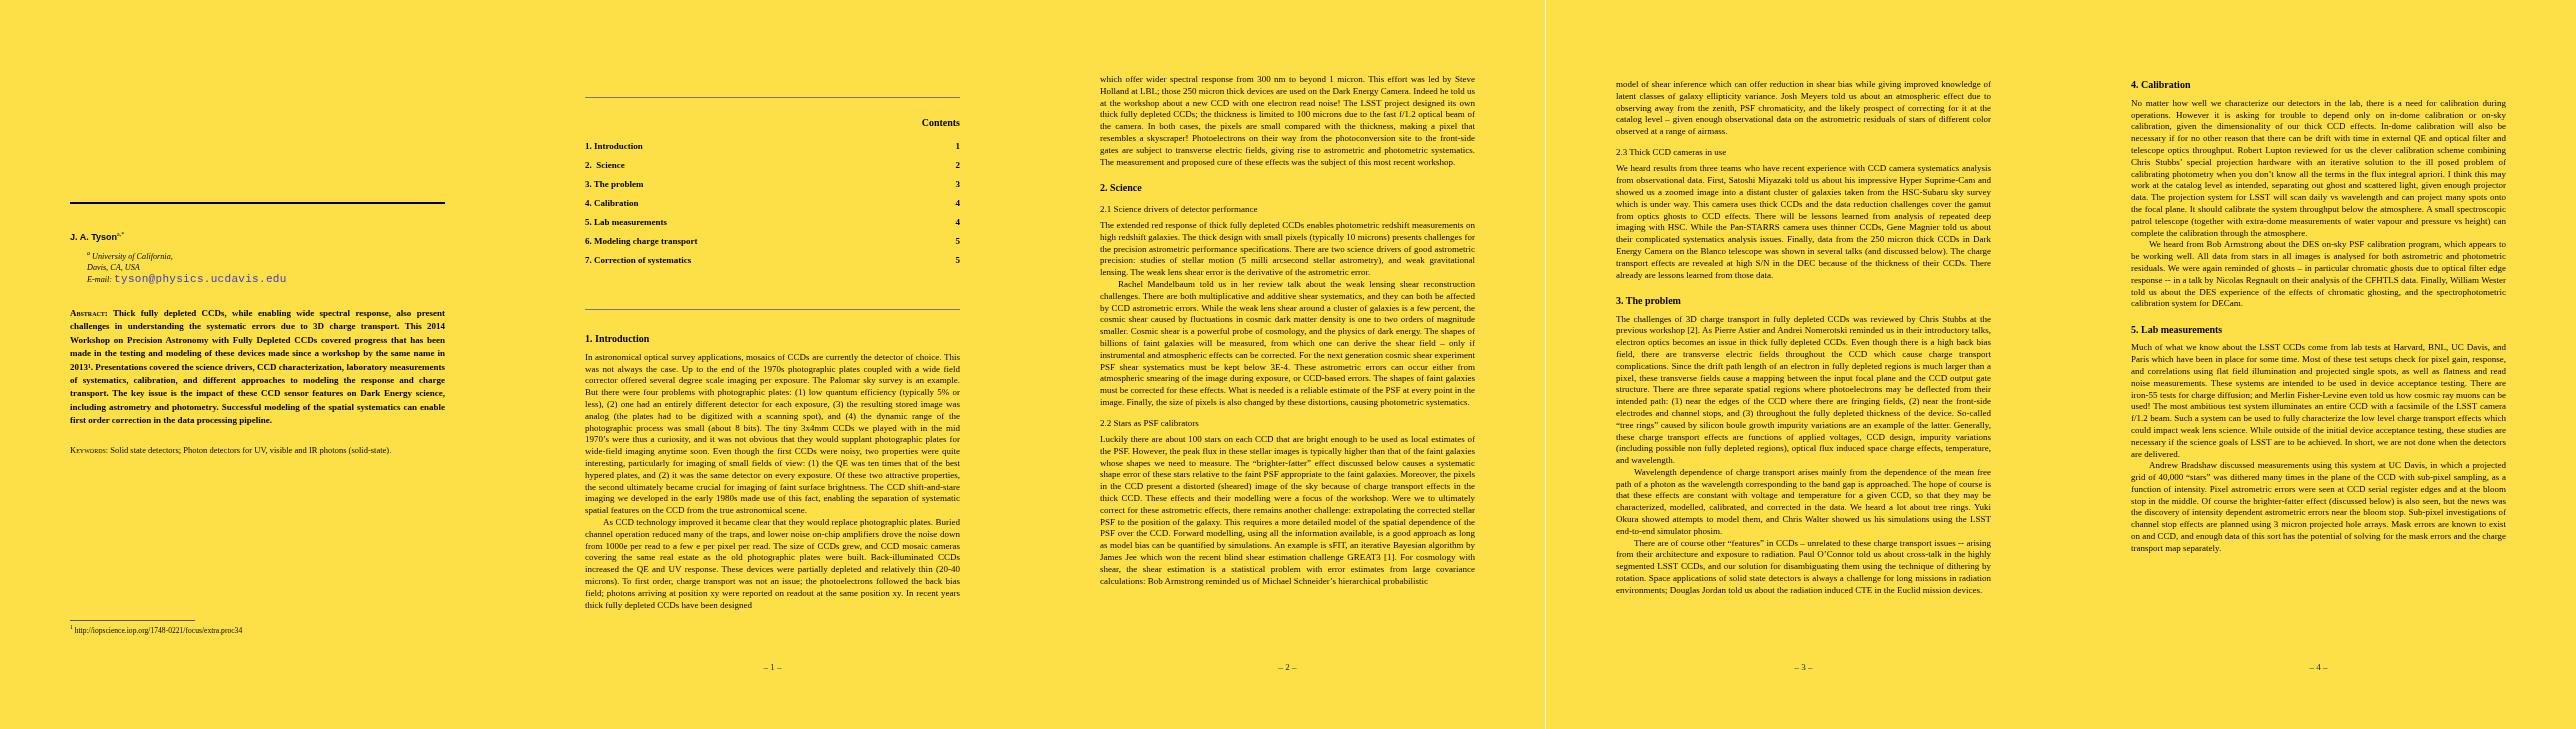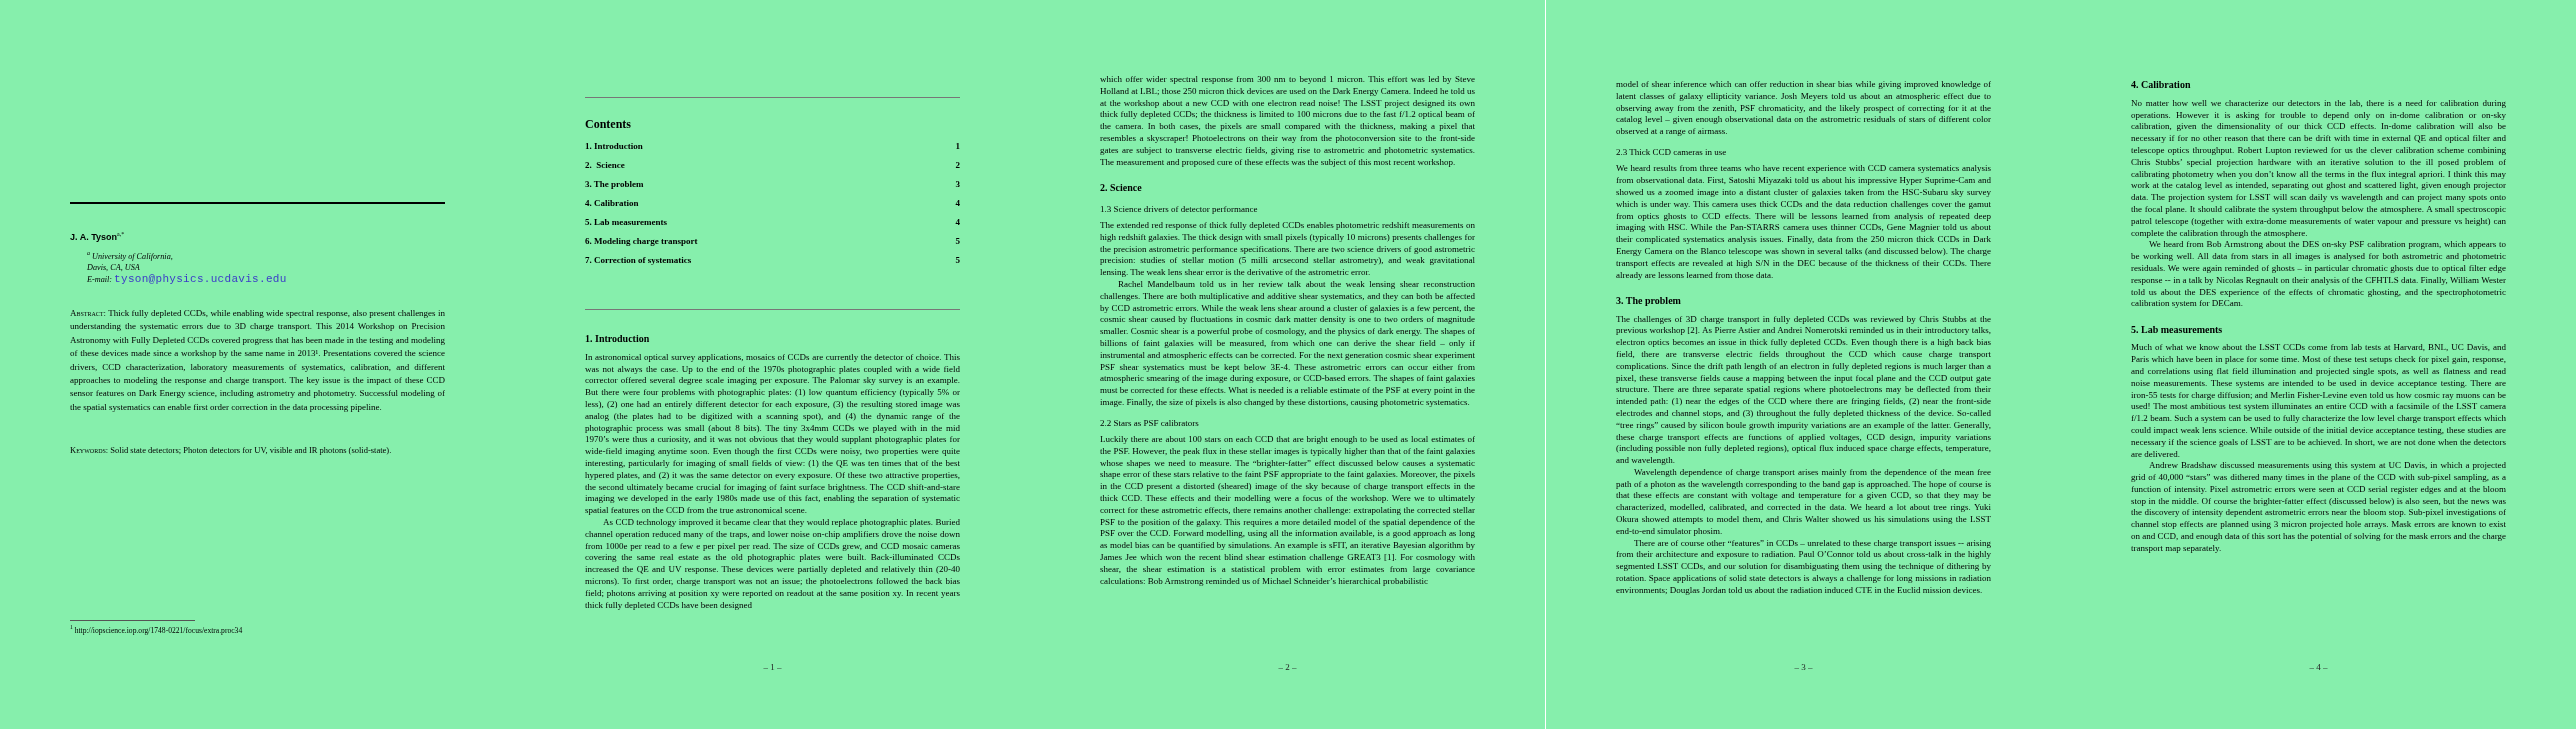--- a/index.html
+++ b/index.html
@@ -1,39 +1,39 @@
 <!DOCTYPE html>
 <html style="font-size:9.7px"><head>
 <meta charset="utf-8">
 <style>
   * { margin:0; padding:0; box-sizing:border-box; }
   html,body { background:#ffffff; }
   body {
     width:2576px; height:729px; position:relative; overflow:hidden;
     font-family:"Liberation Serif", serif; color:#000;
   }
-  .page { position:absolute; top:0; width:515px; height:729px; background:#86efac; }
+  .page { position:absolute; top:0; width:515px; height:729px; background:#fde047; }
   .content { position:absolute; left:70px; width:375px; }
 
   
   .doc-title {
     font-family:"Liberation Sans", sans-serif; font-weight:bold;
     font-size:15px; line-height:20px; letter-spacing:0px;
   }
   .title-rule { position:absolute; left:70px; width:375px; height:1.8px; background:#000; }
   .author {
     font-family:"Liberation Sans", sans-serif; font-weight:bold; font-size:9px;
   }
   .author sup, .affil sup { font-size:6px; font-family:"Liberation Serif", serif; font-weight:normal; }
   .affil { font-style:italic; font-size:8.2px; line-height:11.5px; }
   .email-link {
     font-family:"Liberation Mono", monospace; font-style:normal;
     font-size:11px; color:#3b3bc8; text-decoration:none; letter-spacing:0.3px;
   }
-  .abstract { font-size:9px; line-height:13.4px; text-align:justify; }
+  .abstract { font-size:9px; line-height:13.4px; text-align:justify;font-weight:bold; }
   .sc { font-variant:small-caps; }
   .keywords { font-size:8.5px; line-height:12.8px; text-align:justify; }
   .footnote-rule { position:absolute; left:70px; width:125px; height:0.6px; background:#555; }
   .footnote { font-size:7.6px; }
   .footnote sup { font-size:5.5px; }
 
   
   .body { font-size:9px; line-height:11.8px; text-align:justify; }
   .body p { margin:0; }
   .body p.indent { text-indent:18px; }
@@ -42,21 +42,21 @@
     font-family:"Liberation Serif", serif; margin:13.4px 0 6px 0; text-align:left;
   }
   h3.subsec {
     font-size:9px; line-height:12px; font-weight:normal;
     font-family:"Liberation Serif", serif; margin:8.5px 0 4.9px 0; text-align:left;
   }
   .body h2.first { margin-top:0; }
 
   
   .gray-rule { position:absolute; left:70px; width:375px; height:0.9px; background:#777; }
-  .contents-heading { font-size:12px; font-weight:bold; }
+  .contents-heading { font-size:10px; font-weight:bold;text-align:right; }
   .toc { position:absolute; left:70px; width:375px; }
   .toc-row { display:flex; justify-content:space-between; font-weight:bold; font-size:9px; height:19px; }
   .toc-label { text-align:left; }
   .toc-page { text-align:right; }
 
   .page-number {
     position:absolute; bottom:57px; left:0; width:100%;
     text-align:center; font-size:9px; color:#222;
   }
 </style>
@@ -139,21 +139,21 @@
     <p class="indent">As CCD technology improved it became clear that they would replace photographic plates. Buried channel operation reduced many of the traps, and lower noise on-chip amplifiers drove the noise down from 1000e per read to a few e per pixel per read.  The size of CCDs grew, and CCD mosaic cameras covering the same real estate as the old photographic plates were built. Back-illuminated CCDs increased the QE and UV response. These devices were partially depleted and relatively thin (20-40 microns).  To first order, charge transport was not an issue; the photoelectrons followed the back bias field; photons arriving at position xy were reported on readout at the same position xy.  In recent years thick fully depleted CCDs have been designed</p>
   </div>
 
   <div class="page-number">– 1 –</div>
 </div>
 
 <div class="page" style="left:1030px">
   <div class="content body" style="top:74px">
     <p>which offer wider spectral response from 300 nm to beyond 1 micron. This effort was led by Steve Holland at LBL; those 250 micron thick devices are used on the Dark Energy Camera. Indeed he told us at the workshop about a new CCD with one electron read noise! The LSST project designed its own thick fully depleted CCDs; the thickness is limited to 100 microns due to the fast f/1.2 optical beam of the camera. In both cases, the pixels are small compared with the thickness, making a pixel that resembles a skyscraper!  Photoelectrons on their way from the photoconversion site to the front-side gates are subject to transverse electric fields, giving rise to astrometric and photometric systematics.  The measurement and proposed cure of these effects was the subject of this most recent workshop.</p>
     <h2 class="sec">2. Science</h2>
-    <h3 class="subsec">1.3 Science drivers of detector performance</h3>
+    <h3 class="subsec">2.1 Science drivers of detector performance</h3>
     <p>The extended red response of thick fully depleted CCDs enables photometric redshift measurements on high redshift galaxies.  The thick design with small pixels (typically 10 microns) presents challenges for the precision astrometric performance specifications.  There are two science drivers of good astrometric precision: studies of stellar motion (5 milli arcsecond stellar astrometry), and weak gravitational lensing. The weak lens shear error is the derivative of the astrometric error.</p>
     <p class="indent">Rachel Mandelbaum told us in her review talk about the weak lensing shear reconstruction challenges. There are both multiplicative and additive shear systematics, and they can both be affected by CCD astrometric errors. While the weak lens shear around a cluster of galaxies is a few percent, the cosmic shear caused by fluctuations in cosmic dark matter density is one to two orders of magnitude smaller. Cosmic shear is a powerful probe of cosmology, and the physics of dark energy. The shapes of billions of faint galaxies will be measured, from which one can derive the shear field – only if instrumental and atmospheric effects can be corrected. For the next generation cosmic shear experiment PSF shear systematics must be kept below 3E-4. These astrometric errors can occur either from atmospheric smearing of the image during exposure, or CCD-based errors.  The shapes of faint galaxies must be corrected for these effects. What is needed is a reliable estimate of the PSF at every point in the image. Finally, the size of pixels is also changed by these distortions, causing photometric systematics.</p>
     <h3 class="subsec">2.2 Stars as PSF calibrators</h3>
     <p>Luckily there are about 100 stars on each CCD that are bright enough to be used as local estimates of the PSF.  However, the peak flux in these stellar images is typically higher than that of the faint galaxies whose shapes we need to measure. The “brighter-fatter” effect discussed below causes a systematic shape error of these stars relative to the faint PSF appropriate to the faint galaxies. Moreover, the pixels in the CCD present a distorted (sheared) image of the sky because of charge transport effects in the thick CCD.  These effects and their modelling were a focus of the workshop. Were we to ultimately correct for these astrometric effects, there remains another challenge: extrapolating the corrected stellar PSF to the position of the galaxy.  This requires a more detailed model of the spatial dependence of the PSF over the CCD.  Forward modelling, using all the information available, is a good approach as long as model bias can be quantified by simulations.  An example is sFIT, an iterative Bayesian algorithm by James Jee which won the recent blind shear estimation challenge GREAT3 [1].  For cosmology with shear, the shear estimation is a statistical problem with error estimates from large covariance calculations:  Bob Armstrong reminded us of Michael Schneider’s hierarchical probabilistic</p>
   </div>
   <div class="page-number">– 2 –</div>
 </div>
 
 <div class="page" style="left:1546px">
   <div class="content body" style="top:79px">

